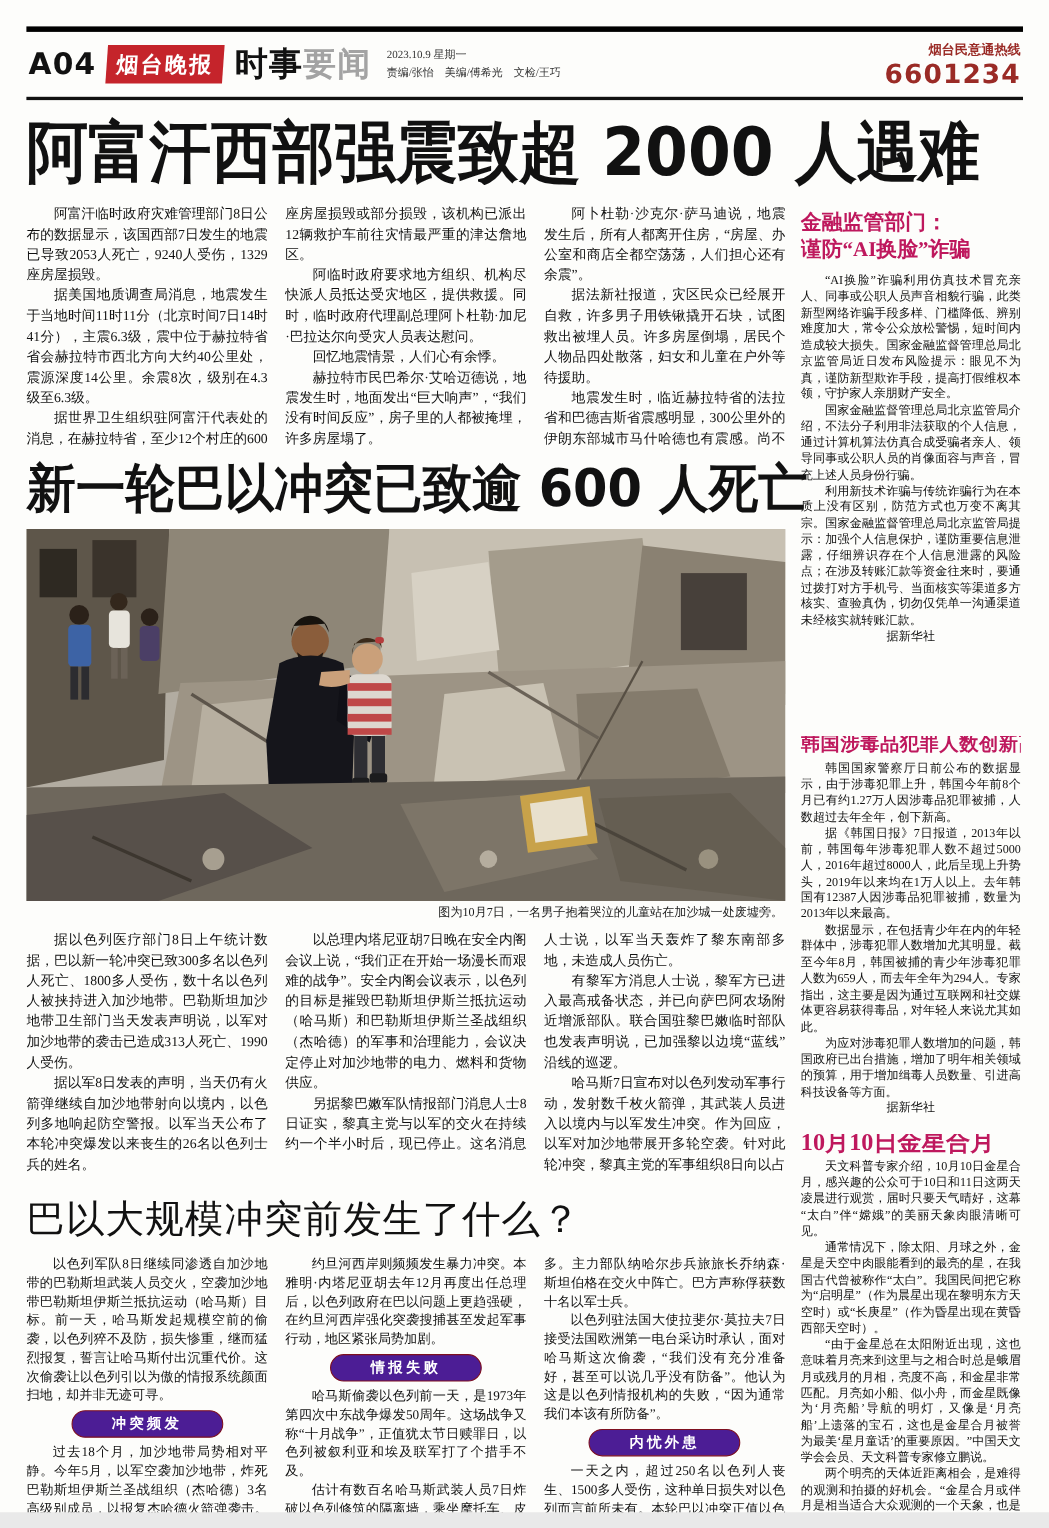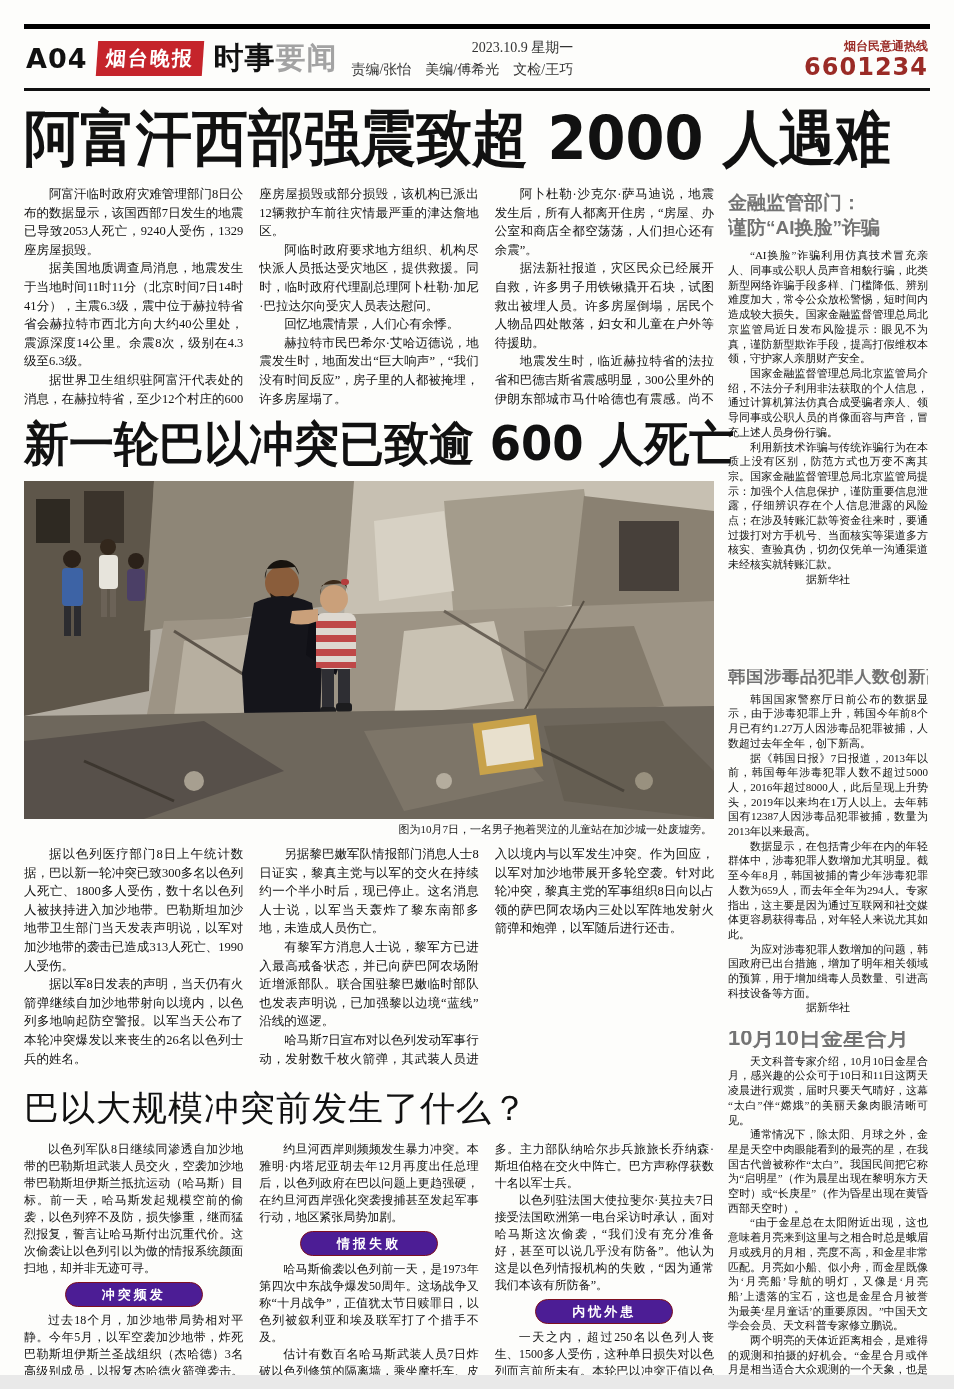--- a/index.html
+++ b/index.html
@@ -11,21 +11,21 @@
   }
   .top-rule { height:5px; background:#000; margin-top:20px; }
   .header-row {
     display:flex; align-items:center; gap:10px; padding:7px 2px 6px;
     border-bottom:3px solid #111;
   }
   .page-num { font-family:"DejaVu Sans","Liberation Sans",sans-serif; font-weight:900; font-size:27px; letter-spacing:1px; }
   .logo { background:#c5242b; color:#fff; font-weight:700; font-size:20px; padding:4px 9px; letter-spacing:2px; font-family:"DejaVu Serif",serif; transform:skewX(-4deg); }
   .section { font-family:"DejaVu Sans","Liberation Sans",sans-serif; font-size:30px; font-weight:900; letter-spacing:1px; white-space:nowrap; }
   .section .light { color:#a3a3a3; font-weight:700;text-align:right; }
-  .dateline { font-size:14px; color:#333; line-height:1.55; margin-left:4px;text-align:right; }
+  .dateline { font-size:10px; color:#333; line-height:1.55; margin-left:4px; }
   .hotline { margin-left:auto; text-align:right; color:#9a2b26; line-height:1.15; }
   .hotline .label { font-size:12px; font-weight:700; }
   .hotline .num { font-size:24px; font-weight:900; letter-spacing:1px; font-family:"DejaVu Sans",sans-serif; }
 
   .main-headline {
     font-family:"DejaVu Sans","Liberation Sans",sans-serif; font-weight:900;
     font-size:56px; letter-spacing:0px; white-space:nowrap; margin:8px 0 10px;
     transform:scaleY(1.08); transform-origin:top left;
   }
   .content { display:grid; grid-template-columns:690px 200px; column-gap:14px; }
@@ -50,21 +50,21 @@
   .badge-wrap { text-align:center; margin:5px 0 5px; text-indent:0; }
   .badge { display:inline-block; background:#4c1d95; color:#fff; border:1px solid #7e1020;
            font-family:"DejaVu Sans",sans-serif; font-size:13px; font-weight:700;
            padding:3px 36px; border-radius:15px; letter-spacing:3px; }
 
   .sidebar { font-size:11px; line-height:14.7px; text-align:justify; padding-top:6px; }
   .sb-art { overflow:hidden; }
   .sb-art.finance { height:468px; }
   .sb-art.korea   { height:352px; margin-top:10px; }
   .sb-art.venus   { height:370px; margin-top:10px; }
-  .sb-h { font-family:Liberation Sans, sans-serif; font-weight:900; color:#737373; }
+  .sb-h { font-family:Liberation Serif, serif; font-weight:900; color:#be185d; }
   .sb-h.finance-h { font-size:19px; line-height:1.3; margin-bottom:8px; }
   .sb-h.korea-h   { font-size:17.5px; letter-spacing:0.5px; margin-bottom:8px; white-space:nowrap; }
   .sb-h.venus-h   { font-size:22px; margin-bottom:8px; }
   .sidebar .para { text-indent:2em; }
 </style>
 </head>
 <body>
 
 <div class="page">
 
@@ -177,20 +177,21 @@
               <rect x="460" y="246" width="48" height="36" fill="#e8e0cd" transform="rotate(-8 484 264)"></rect>
             </g>
           </g>
         </svg>
       </div>
       <div class="caption">图为10月7日，一名男子抱着哭泣的儿童站在加沙城一处废墟旁。</div>
 
       <div class="flow3 conflict-body">
           <p class="para">据以色列医疗部门8日上午统计数据，巴以新一轮冲突已致300多名以色列人死亡、1800多人受伤，数十名以色列人被挟持进入加沙地带。巴勒斯坦加沙地带卫生部门当天发表声明说，以军对加沙地带的袭击已造成313人死亡、1990人受伤。</p>
           <p class="para">据以军8日发表的声明，当天仍有火箭弹继续自加沙地带射向以境内，以色列多地响起防空警报。以军当天公布了本轮冲突爆发以来丧生的26名以色列士兵的姓名。</p>
+          <p class="para">以总理内塔尼亚胡7日晚在安全内阁会议上说，“我们正在开始一场漫长而艰难的战争”。安全内阁会议表示，以色列的目标是摧毁巴勒斯坦伊斯兰抵抗运动（哈马斯）和巴勒斯坦伊斯兰圣战组织（杰哈德）的军事和治理能力，会议决定停止对加沙地带的电力、燃料和货物供应。</p>
           <p class="para">另据黎巴嫩军队情报部门消息人士8日证实，黎真主党与以军的交火在持续约一个半小时后，现已停止。这名消息人士说，以军当天轰炸了黎东南部多地，未造成人员伤亡。</p>
           <p class="para">有黎军方消息人士说，黎军方已进入最高戒备状态，并已向萨巴阿农场附近增派部队。联合国驻黎巴嫩临时部队也发表声明说，已加强黎以边境“蓝线”沿线的巡逻。</p>
           <p class="para">哈马斯7日宣布对以色列发动军事行动，发射数千枚火箭弹，其武装人员进入以境内与以军发生冲突。作为回应，以军对加沙地带展开多轮空袭。针对此轮冲突，黎真主党的军事组织8日向以占领的萨巴阿农场内三处以军阵地发射火箭弹和炮弹，以军随后进行还击。</p>
         </div>
 
       <h2 class="h3-headline">巴以大规模冲突前发生了什么？</h2>
 
       <div class="flow3 analysis-body">
           <p class="para">以色列军队8日继续同渗透自加沙地带的巴勒斯坦武装人员交火，空袭加沙地带巴勒斯坦伊斯兰抵抗运动（哈马斯）目标。前一天，哈马斯发起规模空前的偷袭，以色列猝不及防，损失惨重，继而猛烈报复，誓言让哈马斯付出沉重代价。这次偷袭让以色列引以为傲的情报系统颜面扫地，却并非无迹可寻。</p>
           <div class="badge-wrap"><span class="badge">冲突频发</span></div>

